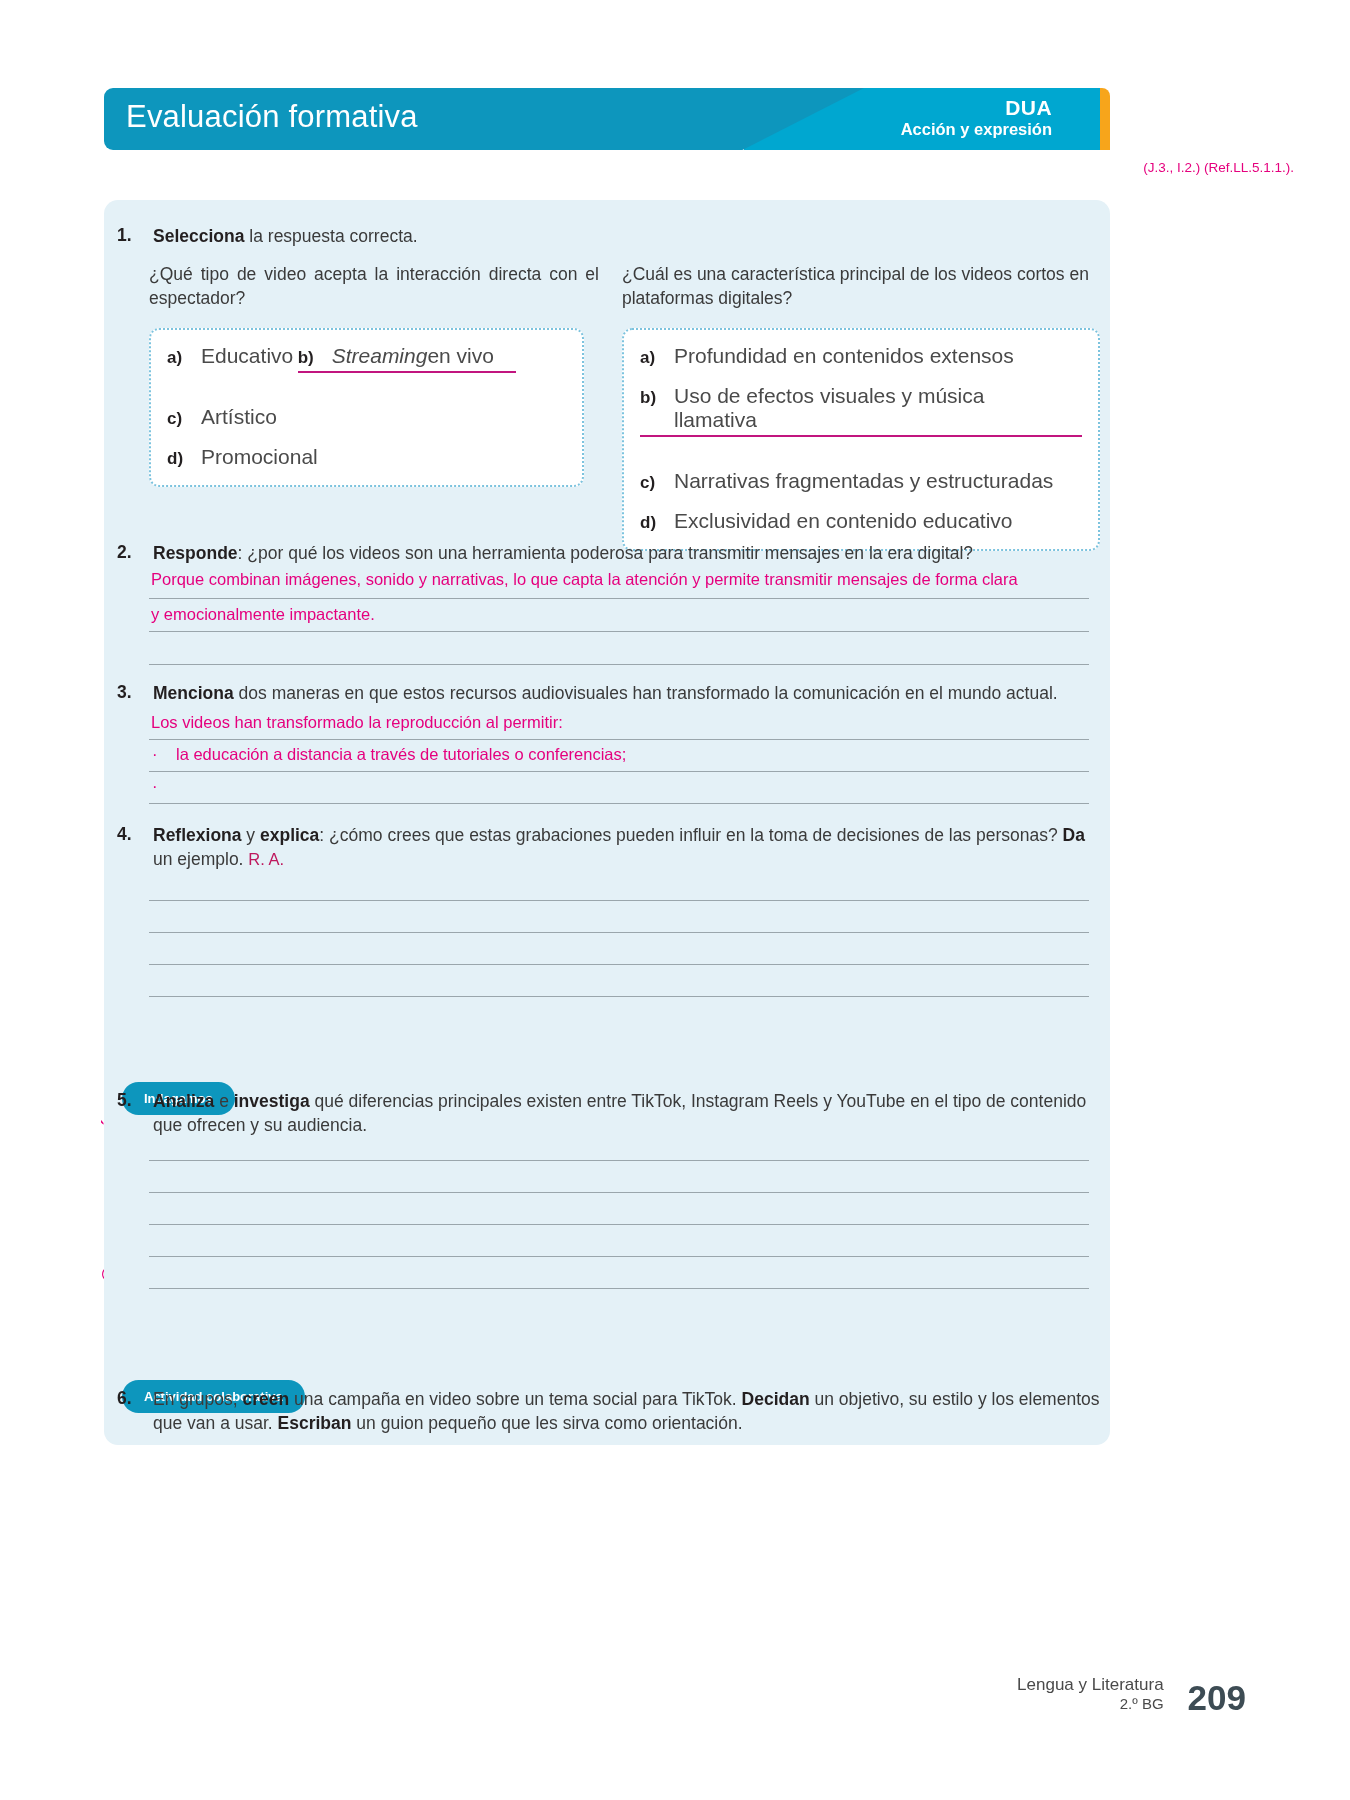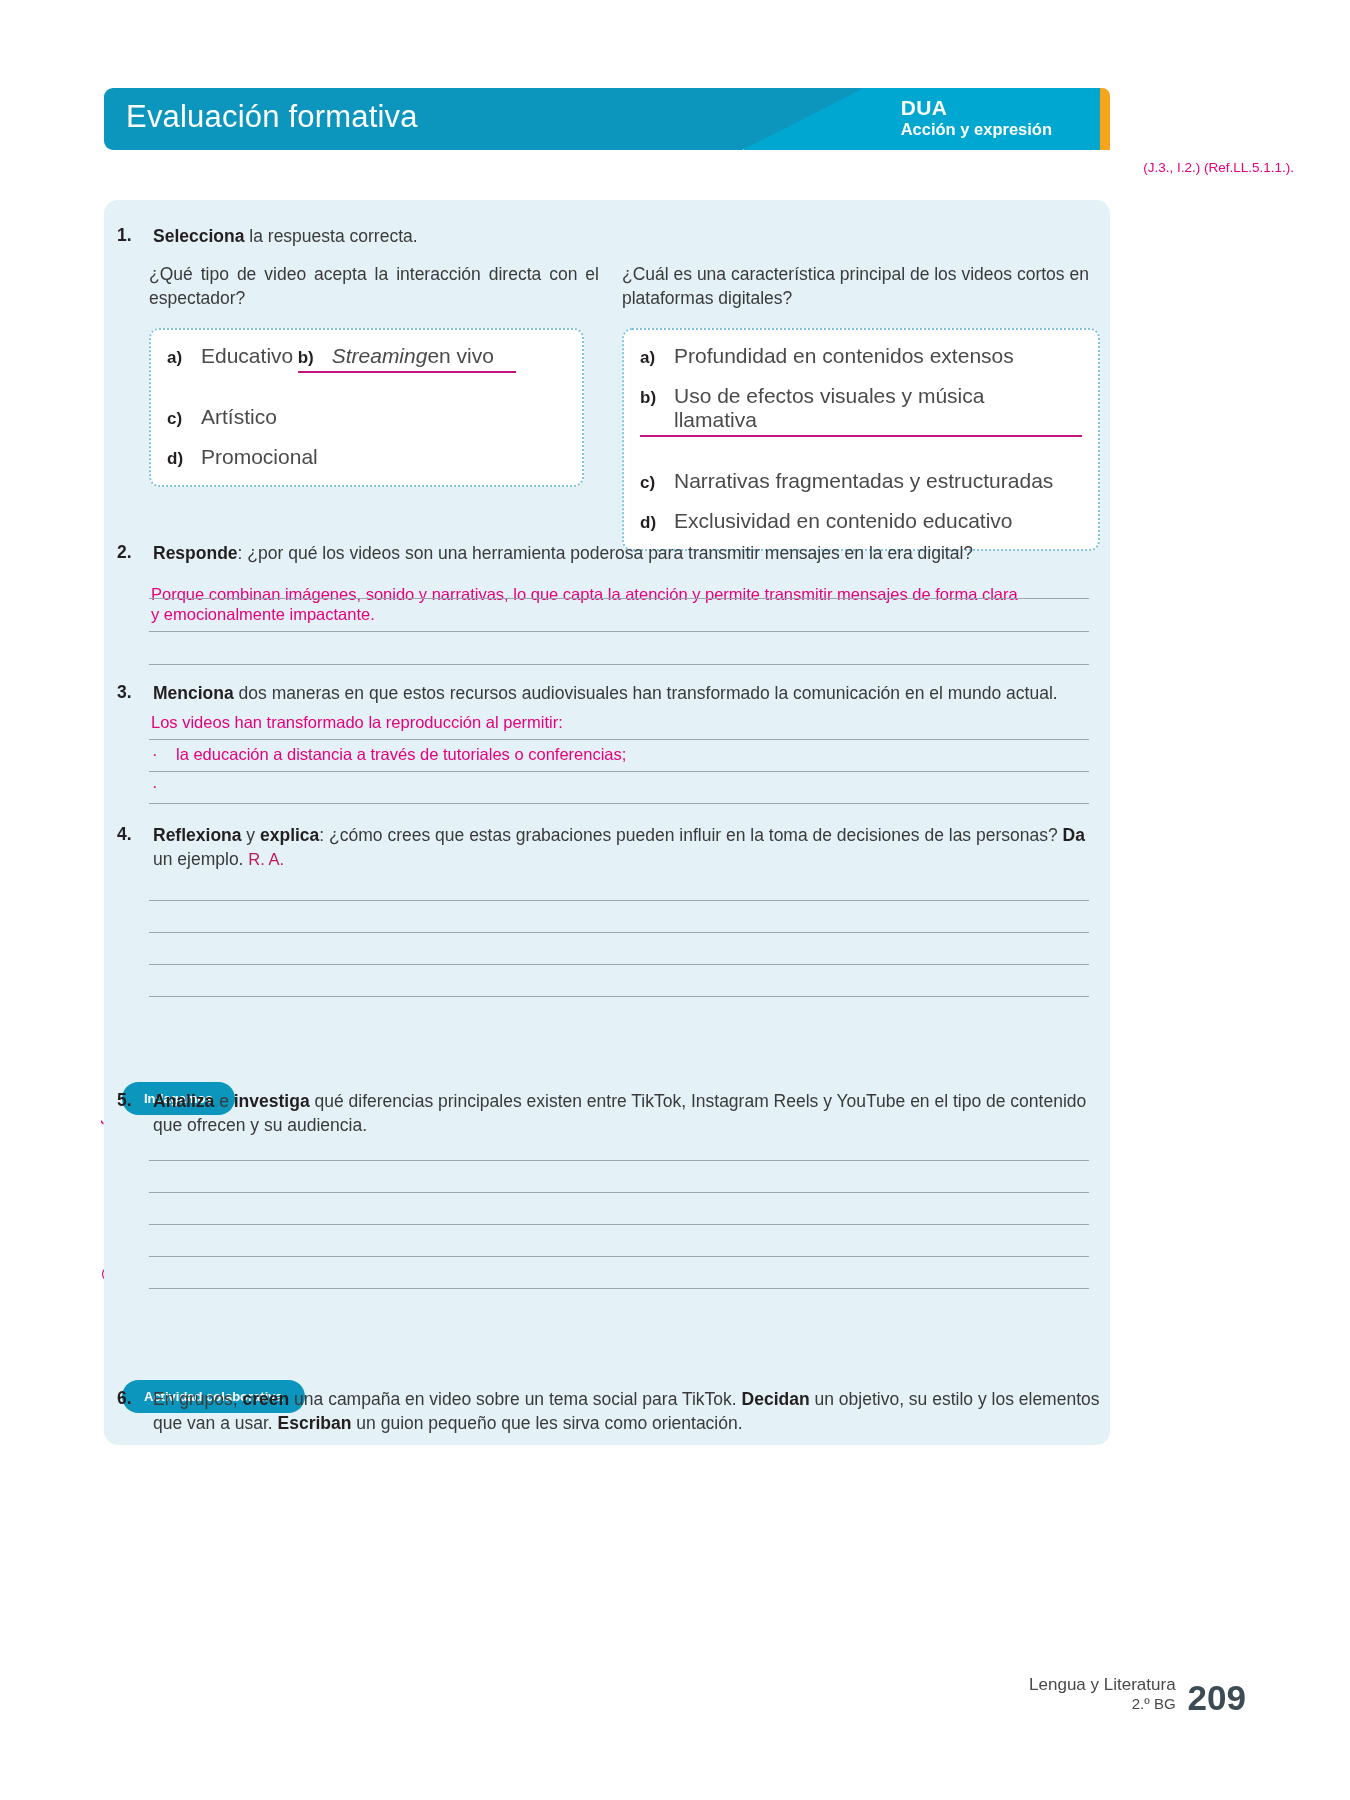--- a/index.html
+++ b/index.html
@@ -61,21 +61,21 @@
     border-bottom-left-radius: 9px;
     clip-path: polygon(0 0, 100% 0, 84% 100%, 0 100%);
   }
   .band-title {
     position: absolute; left: 22px; top: 11px;
     font-size: 31px; color: #ffffff; font-weight: 400;
     letter-spacing: 0.2px;
   }
   .dua-block {
     position: absolute; right: 58px; top: 8px;
-    text-align: left; color: #ffffff; line-height: 1.15;
+    text-align: right; color: #ffffff; line-height: 1.15;
   }
   .dua-title { font-size: 21px; font-weight: 800; letter-spacing: 0.4px; }
   .dua-sub { font-size: 16.5px; font-weight: 700; }
 
   .ref-line {
     position: absolute; right: 56px; top: 160px;
     font-size: 13.5px; color: #e5007e; font-weight: 500;
   }
 
   
@@ -134,21 +134,21 @@
     font-size: 13px; font-weight: 700;
     border-radius: 22px;
     padding: 9px 22px;
     white-space: nowrap;
     margin-top: 40px;
   }
 
   
   .footer {
     position: absolute; right: 104px; bottom: 86px;
-    display: flex; align-items: flex-end; gap: 12px;
+    display: flex; align-items: flex-end; gap: 24px;
   }
   .footer-txt { text-align: right; font-size: 17px; color: #4a4a4a; line-height: 1.25; }
   .footer-sub { font-size: 15px; color: #4a4a4a; }
   .footer-page { font-size: 35px; font-weight: 800; color: #3d4c54; line-height: 0.95; }
 </style>
 </head>
 <body>
 
 <div id="page">
 
@@ -219,21 +219,21 @@
       <div class="opt">
         <span class="opt-letter">d)</span>
         <span class="opt-label">Exclusividad en contenido educativo</span>
       </div>
     </div>
 
     <div class="q-row" style="left:13px; top:342px; width:975px;">
       <div class="q-num">2.</div>
       <div class="q-text"><b>Responde</b><span>: ¿por qué los videos son una herramienta poderosa para transmitir mensajes en la era digital?</span></div>
     </div>
-    <div class="ans-text" style="left:47px; top:385px;">Porque combinan imágenes, sonido y narrativas, lo que capta la atención y permite transmitir mensajes de forma clara</div>
+    <div class="ans-text" style="left:47px; top:370px;">Porque combinan imágenes, sonido y narrativas, lo que capta la atención y permite transmitir mensajes de forma clara</div>
     <div class="ans-line" style="left:45px; top:398px; width:940px;"></div>
     <div class="ans-text" style="left:47px; top:405px;">y emocionalmente impactante.</div>
     <div class="ans-line" style="left:45px; top:431px; width:940px;"></div>
     <div class="ans-line" style="left:45px; top:464px; width:940px;"></div>
 
     <div class="q-row" style="left:13px; top:482px; width:985px;">
       <div class="q-num">3.</div>
       <div class="q-text"><b>Menciona</b><span> dos maneras en que estos recursos audiovisuales han transformado la comunicación en el mundo actual.</span></div>
     </div>
     <div class="ans-text" style="left:47px; top:513px;">Los videos han transformado la reproducción al permitir:</div>

